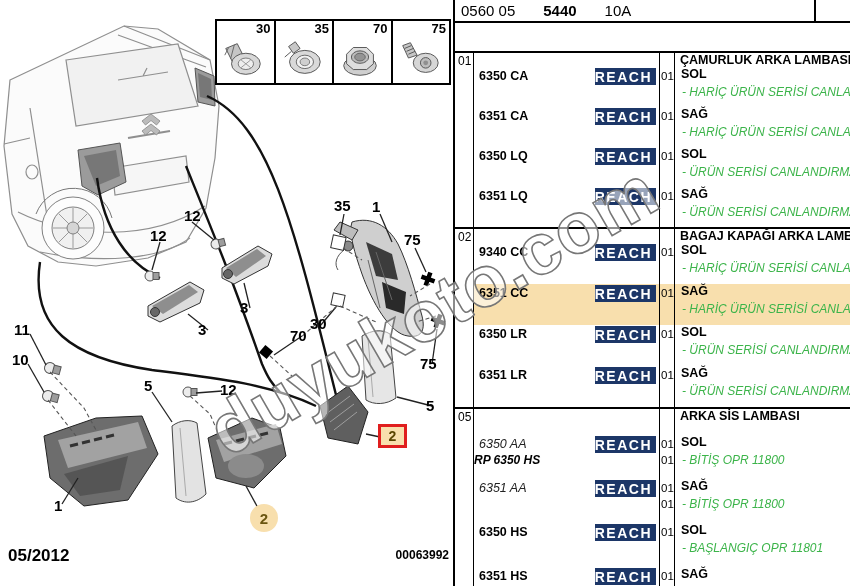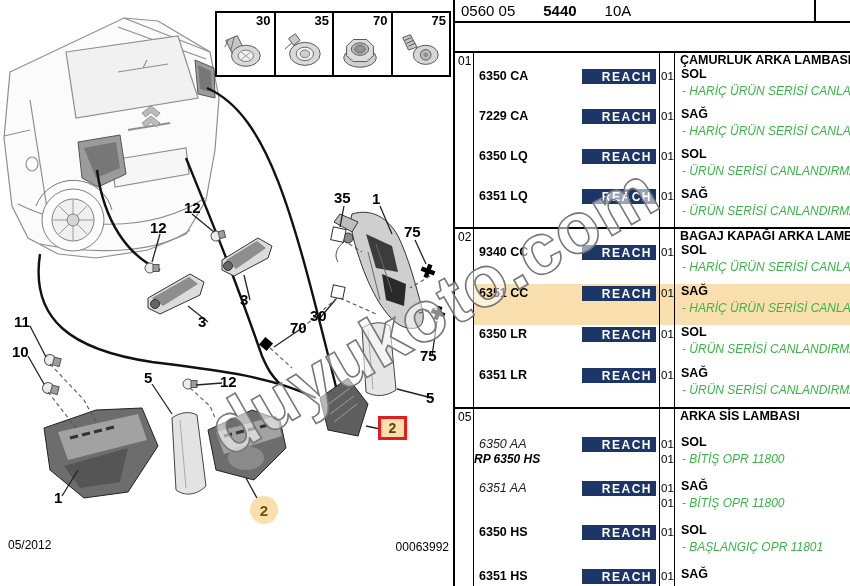--- a/index.html
+++ b/index.html
@@ -1,38 +1,38 @@
 <!DOCTYPE html>
 <html style="--highlight: #F8DFAD; --reach: #1C3667; --green: #3CB44A; --red: #E01E1E;"><head>
 <meta charset="utf-8">
 <style>
   html,body{margin:0;padding:0;width:850px;height:586px;background:#fff;
     font-family:"Liberation Sans",sans-serif;color:#000;}
   #app{position:relative;width:850px;height:586px;overflow:hidden;background:#fff;}
 
   
-  #diagram-panel{position:absolute;left:0;top:8px;width:453px;height:458px;}
+  #diagram-panel{position:absolute;left:0;top:16px;width:453px;height:458px;}
   #diagram-svg{position:absolute;left:0;top:0;z-index:1;}
 
   #fastener-box{position:absolute;left:215px;top:3px;width:236px;height:66px;
     border:2px solid #000;display:flex;background:#fff;z-index:3;box-sizing:border-box;}
   .fcell{flex:1;position:relative;border-left:2px solid #000;}
   .fcell:first-child{border-left:none;}
   .fnum{position:absolute;top:0px;right:3px;font-weight:bold;font-size:13px;}
   .ficon{position:absolute;left:3px;bottom:3px;width:46px;height:42px;}
 
   .callout{position:absolute;font-weight:bold;font-size:15px;line-height:1;z-index:4;}
   .callout.redbox{border:3px solid var(--red);background:var(--highlight);
     width:23px;height:18px;display:flex;align-items:center;justify-content:center;
     font-size:14px;color:#5a4500;}
   .callout.circle{background:var(--highlight);width:28px;height:28px;border-radius:50%;
     display:flex;align-items:center;justify-content:center;font-size:15px;color:#6a5510;}
 
-  #diagram-date{position:absolute;left:8px;top:530px;font-weight:normal;font-size:12px;z-index:4;}
-  #diagram-docnum{position:absolute;right:4px;top:532px;font-weight:normal;font-size:12px;z-index:4;}
+  #diagram-date{position:absolute;left:8px;top:530px;font-weight:bold;font-size:17px;z-index:4;}
+  #diagram-docnum{position:absolute;right:4px;top:532px;font-weight:bold;font-size:12px;z-index:4;}
 
   #watermark{position:absolute;left:215px;top:395px;z-index:6;pointer-events:none;
     transform:rotate(-30deg);transform-origin:0 50%;
     font-weight:bold;font-size:72px;letter-spacing:1px;
     color:rgba(255,255,255,0.55);-webkit-text-stroke:1.6px #777;white-space:nowrap;}
 
   
   #table-panel{position:absolute;left:453px;top:0;width:397px;height:586px;
     border-left:2px solid #000;box-sizing:border-box;}
   #header-bar{position:relative;height:23px;border-bottom:2px solid #000;box-sizing:border-box;
@@ -57,22 +57,22 @@
   .sec:nth-child(2) .entry{height:41px;}
   .sec:nth-child(3) .entry{height:44px;}
 
   .entry{display:grid;grid-template-columns:186px 15px auto;grid-auto-rows:min-content;
     margin-left:19px;position:relative;box-sizing:border-box;}
   .entry.hl{background:var(--highlight);}
   .c{line-height:15px;}
   .c.part{grid-column:1;display:flex;justify-content:space-between;align-items:center;padding:1px 4px 0 5px;}
   .ref{font-weight:bold;font-size:12.5px;}
   .ref.it{font-weight:normal;font-style:italic;color:#222;}
-  .reach{background:var(--reach);color:#fff;font-size:12px;font-weight:bold;
-    letter-spacing:1.5px;padding:2px 4px 1px 20px;line-height:1;cursor:pointer;}
+  .reach{background:var(--reach);color:#fff;font-size:14px;font-weight:bold;
+    letter-spacing:1.5px;padding:2px 4px 1px 0;line-height:1;cursor:pointer;}
   .c.qty{grid-column:2;text-align:center;font-size:11.5px;padding-top:2px;}
   .c.side{grid-column:3;font-weight:bold;font-size:12.5px;padding-left:6px;white-space:nowrap;}
   .c.rp{grid-column:1;text-align:left;font-weight:bold;font-style:italic;font-size:12px;padding-right:4px;}
   .c.qty2{grid-column:2;text-align:center;font-size:11.5px;}
   .c.note{grid-column:3;color:var(--green);font-style:italic;font-size:12px;padding-left:7px;white-space:nowrap;}
 </style>
 </head>
 <body>
 
 <div id="app">
@@ -333,21 +333,21 @@
                 <span class="reach">REACH</span>
               </div>
               <div class="c qty">01</div>
               <div class="c side">SOL</div>
               <div class="c rp"></div>
               <div class="c qty2"></div>
               <div class="c note">- HARİÇ ÜRÜN SERİSİ CANLANDIRMASI</div>
             </div>
             <div class="entry">
               <div class="c part">
-                <span class="ref">7229 CA</span>
+                <span class="ref">6351 CA</span>
                 <span class="reach">REACH</span>
               </div>
               <div class="c qty">01</div>
               <div class="c side">SAĞ</div>
               <div class="c rp"></div>
               <div class="c qty2"></div>
               <div class="c note">- HARİÇ ÜRÜN SERİSİ CANLANDIRMASI</div>
             </div>
             <div class="entry">
               <div class="c part">

